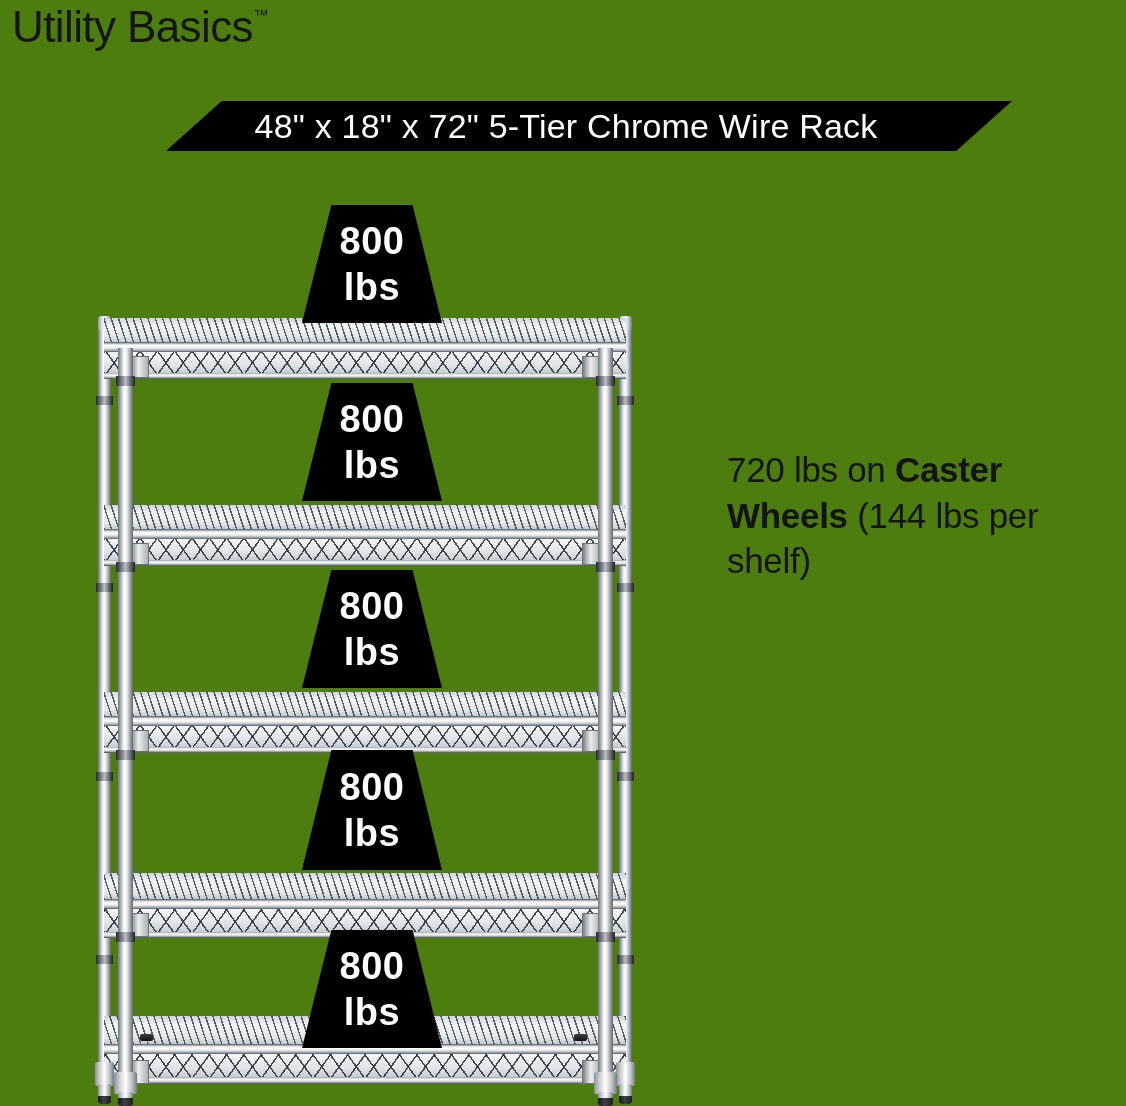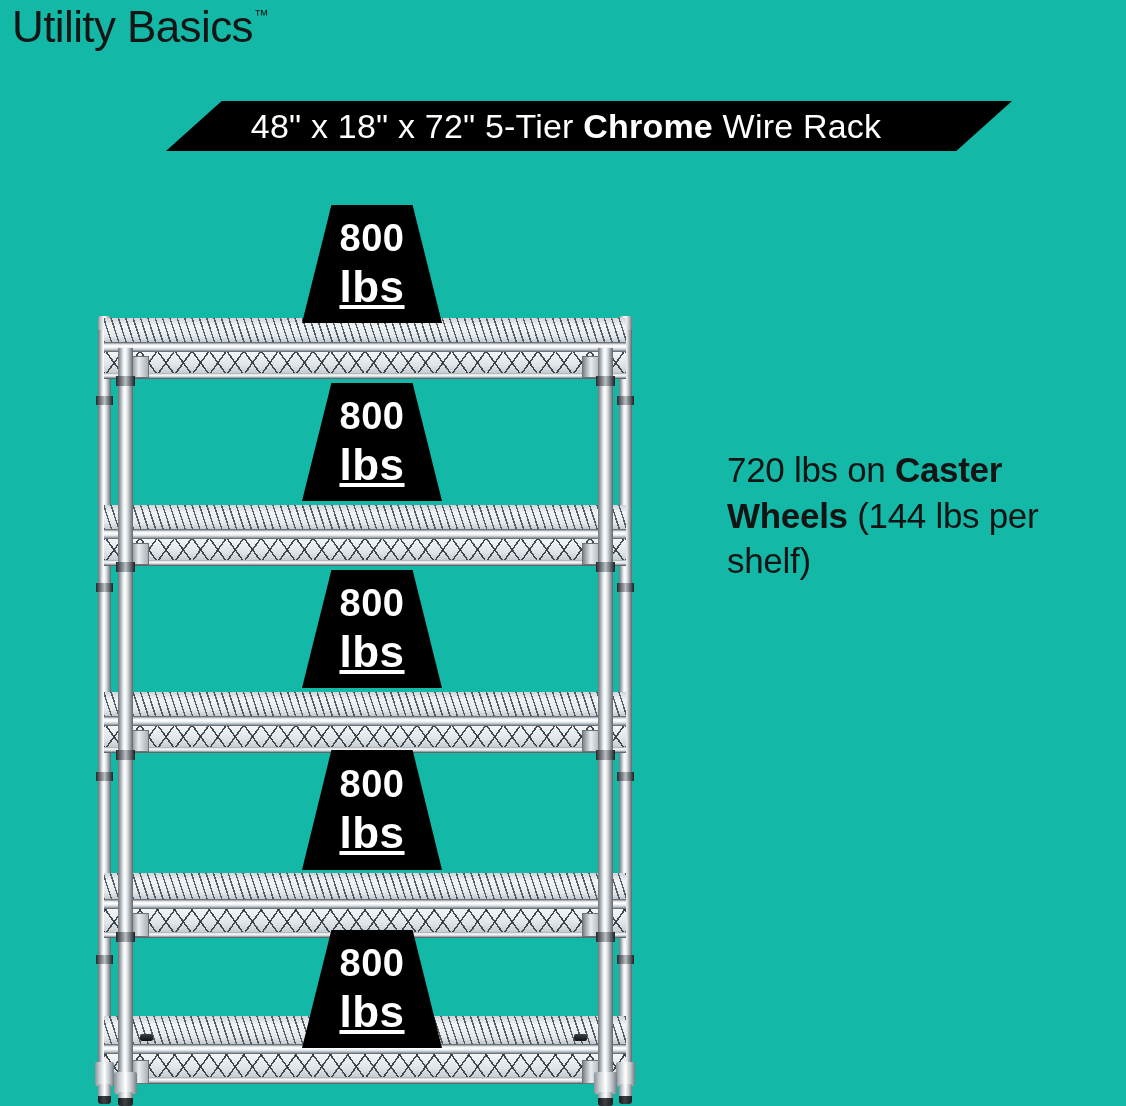--- a/index.html
+++ b/index.html
@@ -2,21 +2,21 @@
 <html><head>
 <meta charset="utf-8">
 <style>
   * { box-sizing: border-box; margin: 0; padding: 0; }
   html, body {
     width: 1126px; height: 1106px;
     background: #ffffff;
     font-family: "Liberation Sans", sans-serif;
     overflow: hidden;
   }
-  #page { position: relative; width: 1126px; height: 1106px; background:#14b8a6; }
+  #page { position: relative; width: 1126px; height: 1106px; background:#4d7c0f; }
 
   
   #brand {
     position: absolute; left: 12px; top: 4px;
     font-size: 44px; font-weight: 400; color: #151515;
     letter-spacing: -0.6px; line-height: 1.05;
     white-space: nowrap;
   }
   #brand .tm {
     font-size: 15px; vertical-align: super; letter-spacing: 0;
@@ -30,21 +30,21 @@
     background: #000000;
     -webkit-clip-path: polygon(4.3% 100%, 10.6% 0%, 100% 0%, 93.7% 100%);
     clip-path: polygon(4.3% 100%, 10.6% 0%, 100% 0%, 93.7% 100%);
     display: flex; align-items: center; justify-content: center;
   }
   #banner-text {
     color: #ffffff; font-size: 34px; font-weight: 400;
     letter-spacing: 0.2px; white-space: nowrap;
     transform: translateX(-4px);
   }
-  #banner-text b { font-weight: 700; }
+  #banner-text b { font-weight: 400; }
 
   
   #info {
     position: absolute; left: 727px; top: 414px;
     width: 399px;
   }
   .info-head {
     font-size: 35px; color: #141414; font-weight: 400;
     line-height: 1.29; letter-spacing: -0.3px;
   }
@@ -137,21 +137,21 @@
   .load {
     position: absolute; background: #000000;
     display: flex; flex-direction: column;
     align-items: center; justify-content: center;
   }
   .load-num, .load-unit {
     color: #ffffff; font-weight: 700; letter-spacing: 0.5px;
     line-height: 1;
   }
   .load-num { font-size: 38px; }
-  .load-unit { font-size: 44px; margin-top: 8px; text-decoration: underline; }
+  .load-unit { font-size: 38px; margin-top: 8px; }
 </style>
 </head>
 <body>
 
 <div id="page">
 
   <div id="brand">
     <span>Utility Basics</span><span class="tm">™</span>
   </div>
 

